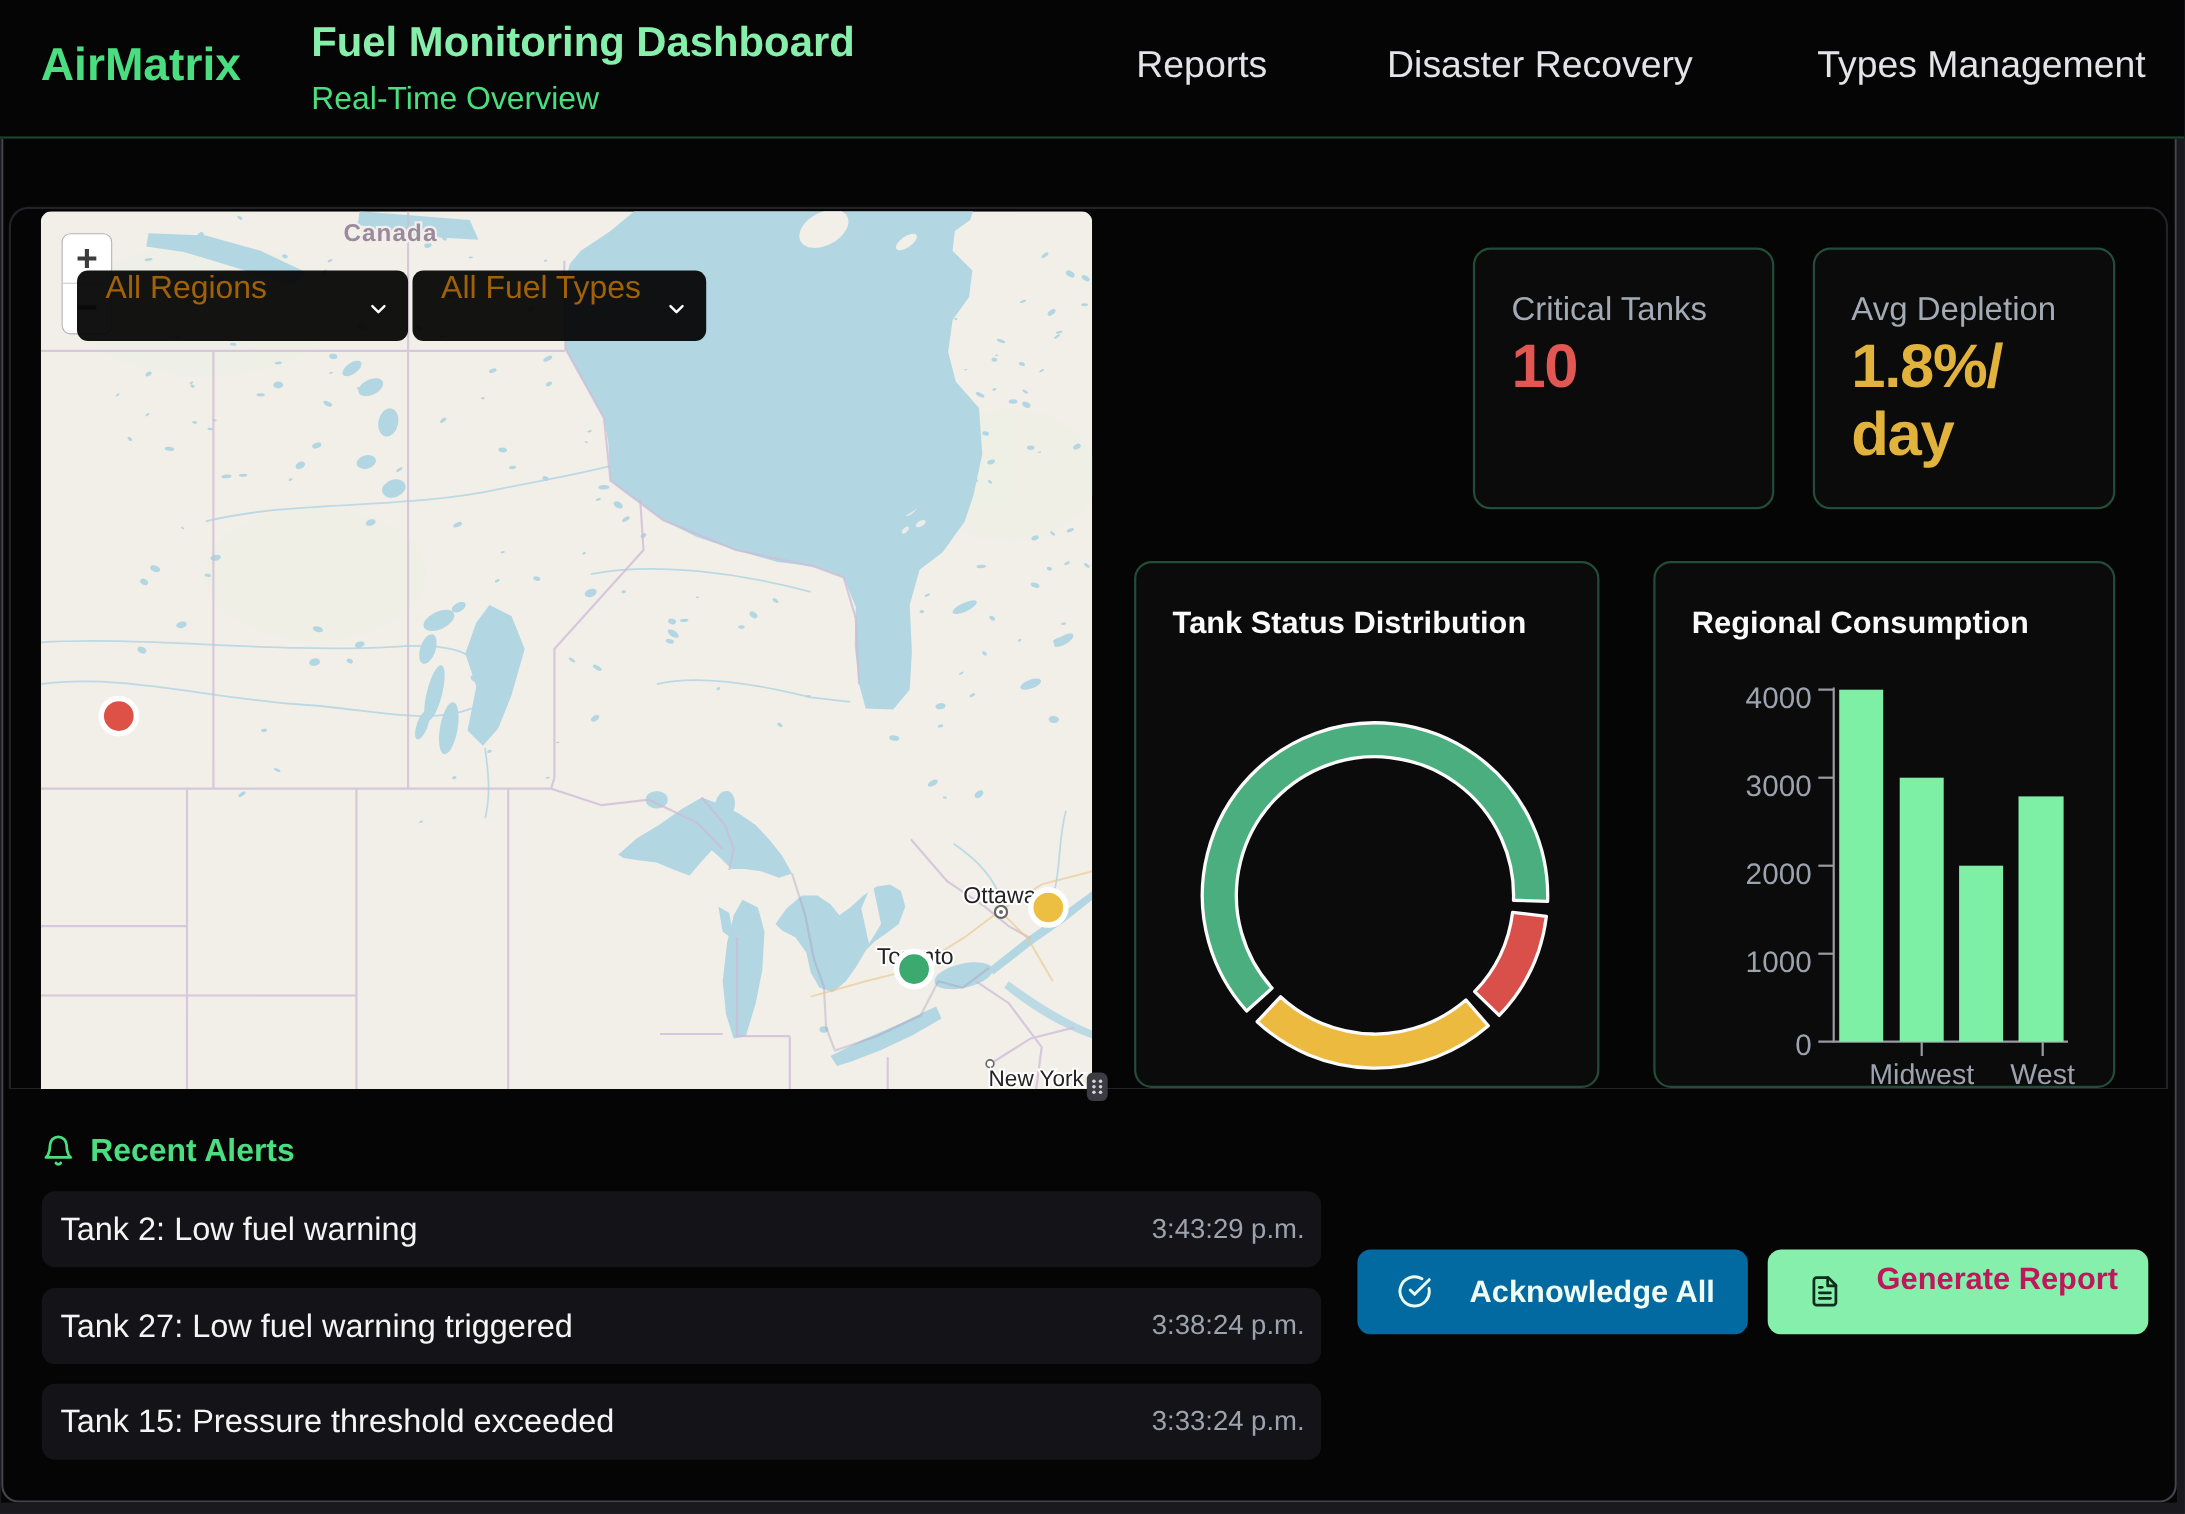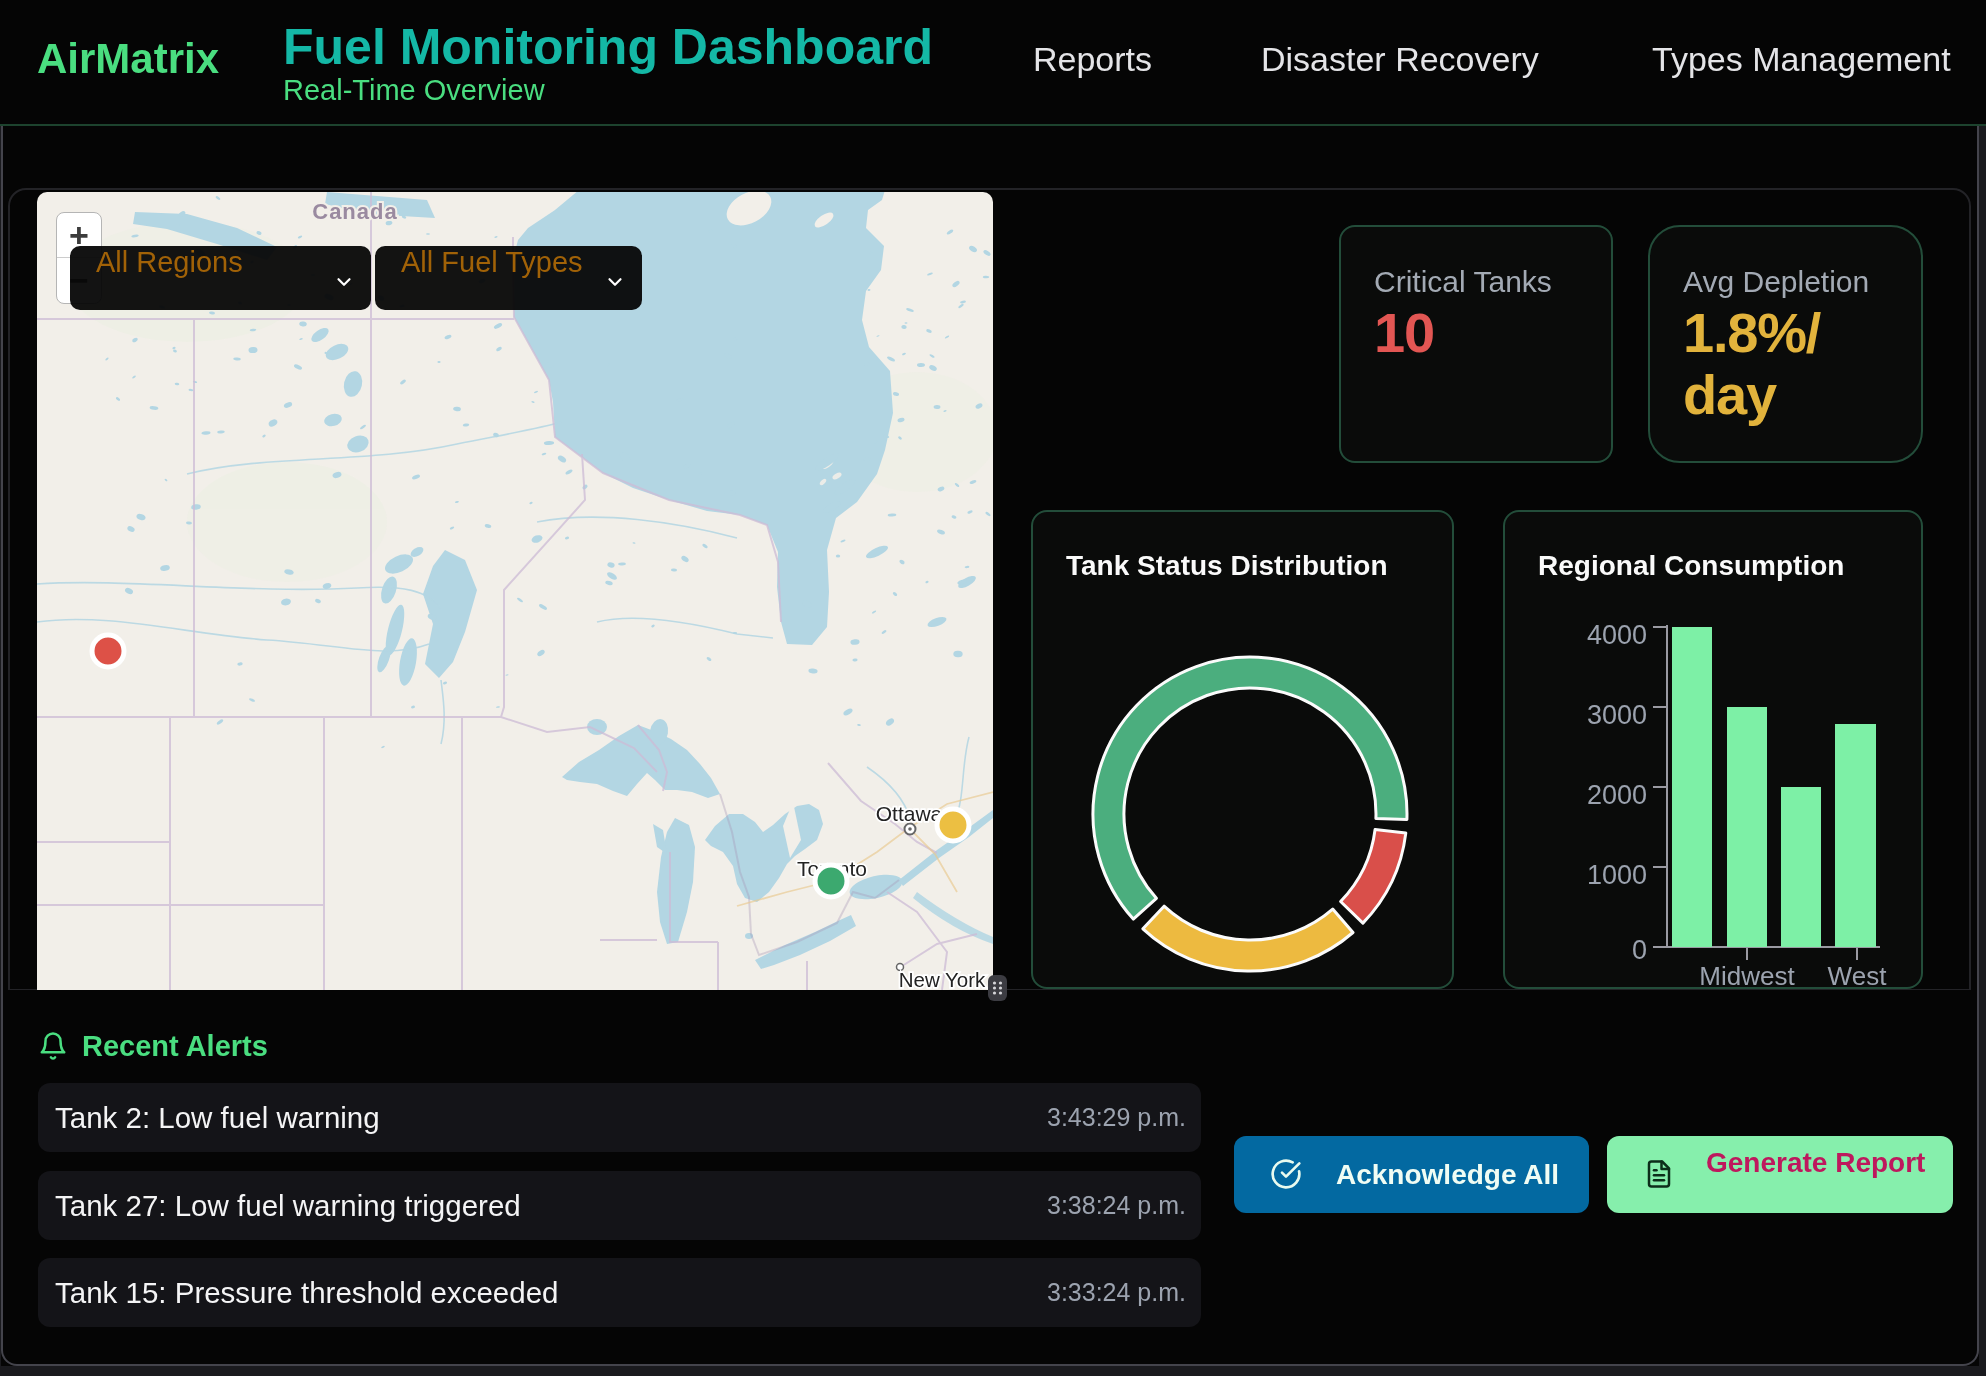--- a/index.html
+++ b/index.html
@@ -19,21 +19,21 @@
 .drop span { padding-left:26px; }
 .drop .chv { position:absolute; right:16px; top:21px; }
 .alert-row { position:absolute; left:37px; width:1163px; height:69px; background:#141418; border-radius:12px; }
 .alert-row .msg { position:absolute; left:17px; top:18px; font-size:29.5px; color:#f4f4f5; white-space:nowrap; }
 .alert-row .time { position:absolute; right:15px; top:20px; font-size:25px; color:#9ca3af; white-space:nowrap; }
 </style>
 </head>
 <body>
 <div id="header">
   <div class="abs" style="left:37px;top:35px;font-size:42px;font-weight:bold;color:#4ade80;">AirMatrix</div>
-  <div class="abs" style="left:283px;top:18px;font-size:50px;font-weight:bold;color:#14b8a6;">Fuel Monitoring Dashboard</div>
+  <div class="abs" style="left:283px;top:18px;font-size:38px;font-weight:bold;color:#86efac;">Fuel Monitoring Dashboard</div>
   <div class="abs" style="left:283px;top:74px;font-size:29px;color:#4ade80;">Real-Time Overview</div>
   <div class="navlink" style="left:1033px;">Reports</div>
   <div class="navlink" style="left:1261px;">Disaster Recovery</div>
   <div class="navlink" style="left:1652px;">Types Management</div>
 </div>
 <div id="outer">
 <div id="outerb"></div>
 <div id="inner"></div>
 
 <div class="abs" style="left:36px;top:66px;width:956px;height:798px;border-radius:10px 10px 0 0;overflow:hidden;">
@@ -356,21 +356,21 @@
       <span>All Fuel Types</span>
       <span class="chv"><svg width="22" height="22" viewBox="0 0 24 24" fill="none" stroke="#fff" stroke-width="2.4" stroke-linecap="round" stroke-linejoin="round">
           <polyline points="6 9 12 15 18 9"></polyline>
         </svg></span>
     </div>
 
 <div class="card" style="left:1338px;top:99px;width:274px;height:238px;">
   <div class="clabel">Critical Tanks</div>
   <div class="cvalue" style="color:#e25653;">10</div>
 </div>
-<div class="card" style="left:1647px;top:99px;width:275px;height:238px;border-radius:32px;">
+<div class="card" style="left:1647px;top:99px;width:275px;height:238px;">
   <div class="clabel">Avg Depletion</div>
   <div class="cvalue" style="color:#e2b33c;">1.8%/ day</div>
 </div>
 
 <div class="card" style="left:1030px;top:384px;width:423px;height:479px;overflow:hidden;">
   <div class="ctitle">Tank Status Distribution</div>
   <div class="abs" style="left:0;top:0;">
 <svg width="422" height="479" viewBox="0 0 422 479" style="display:block">
 <g stroke="#fbfbfb" stroke-width="3" stroke-linejoin="round">
 <path d="M100.3,407.1 A157,157 0 1 1 373.9,307.5 L342.9,306.4 A126,126 0 1 0 123.4,386.3 Z" fill="#4bae7e"></path>

